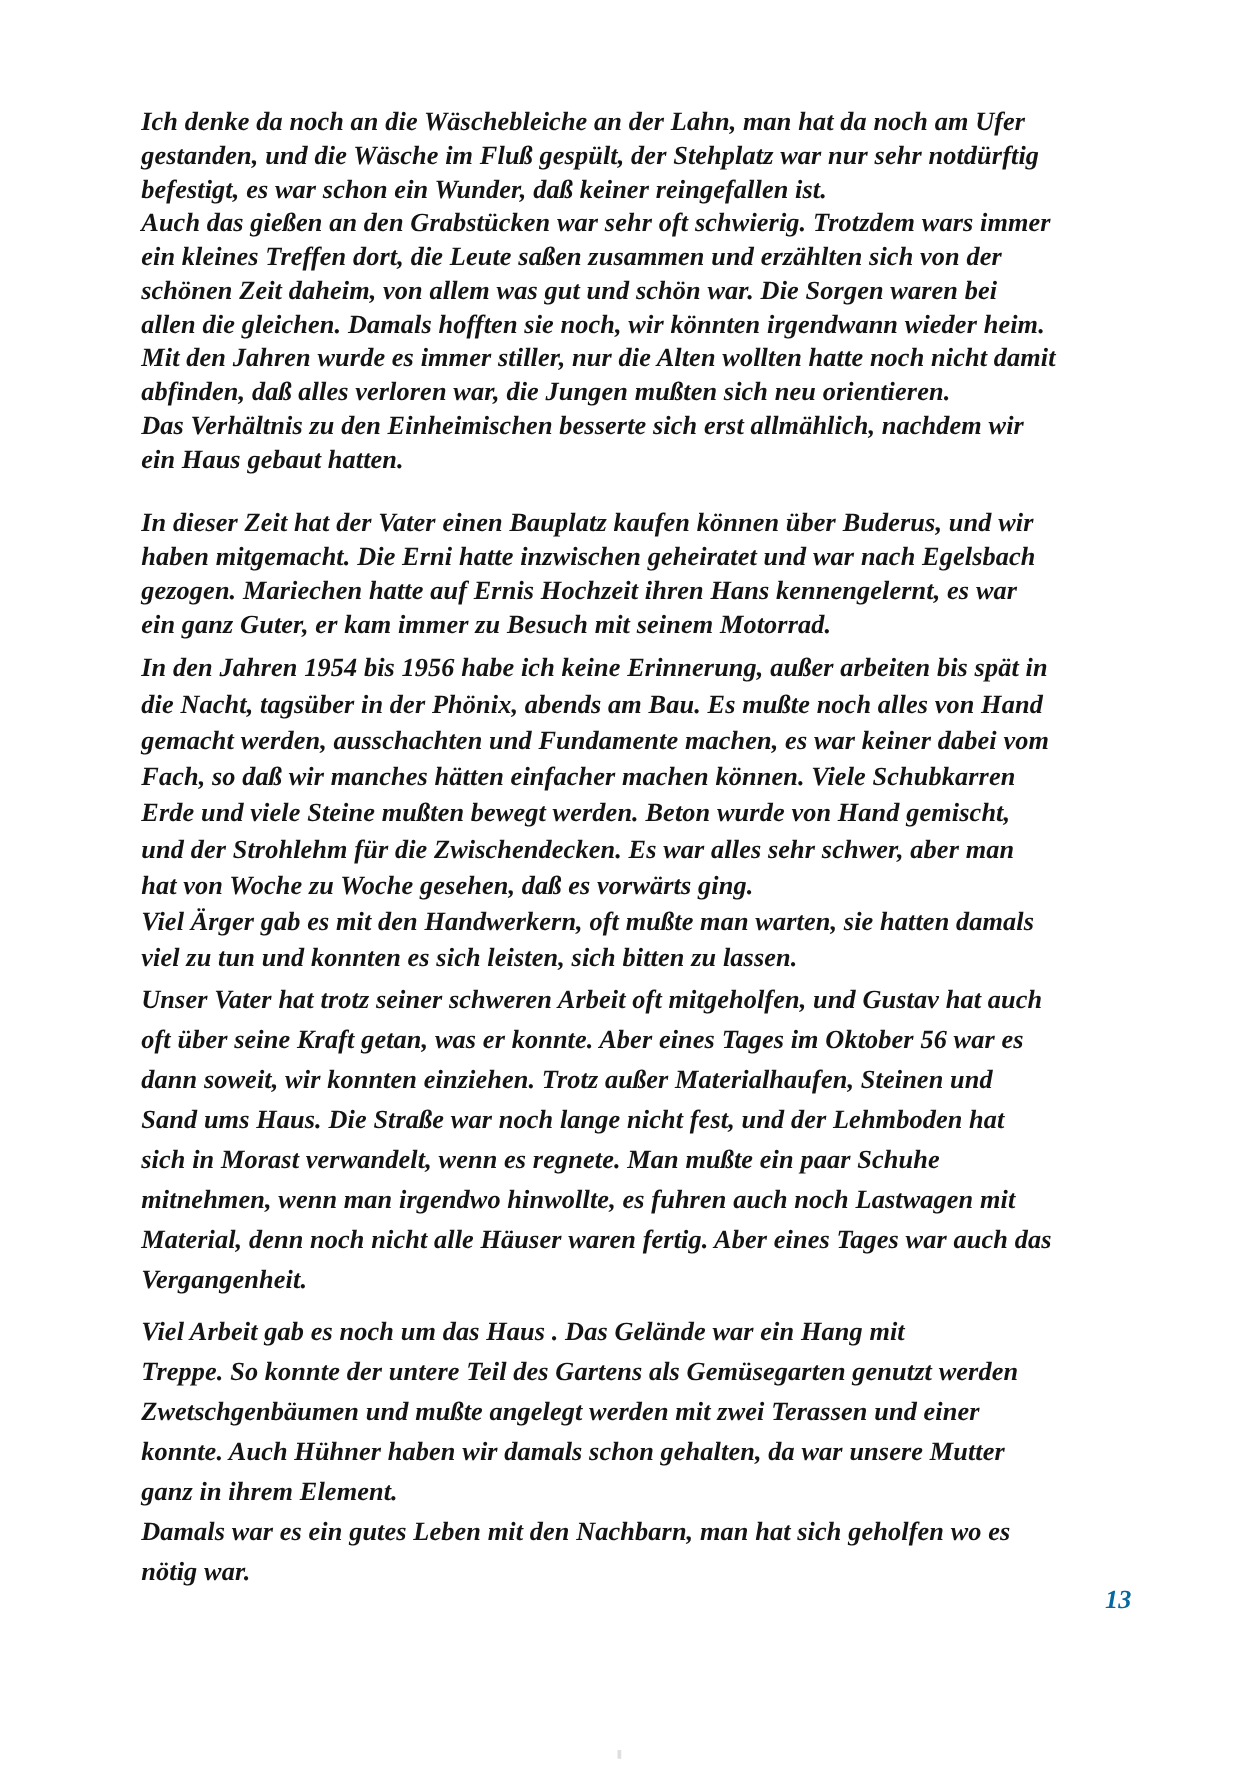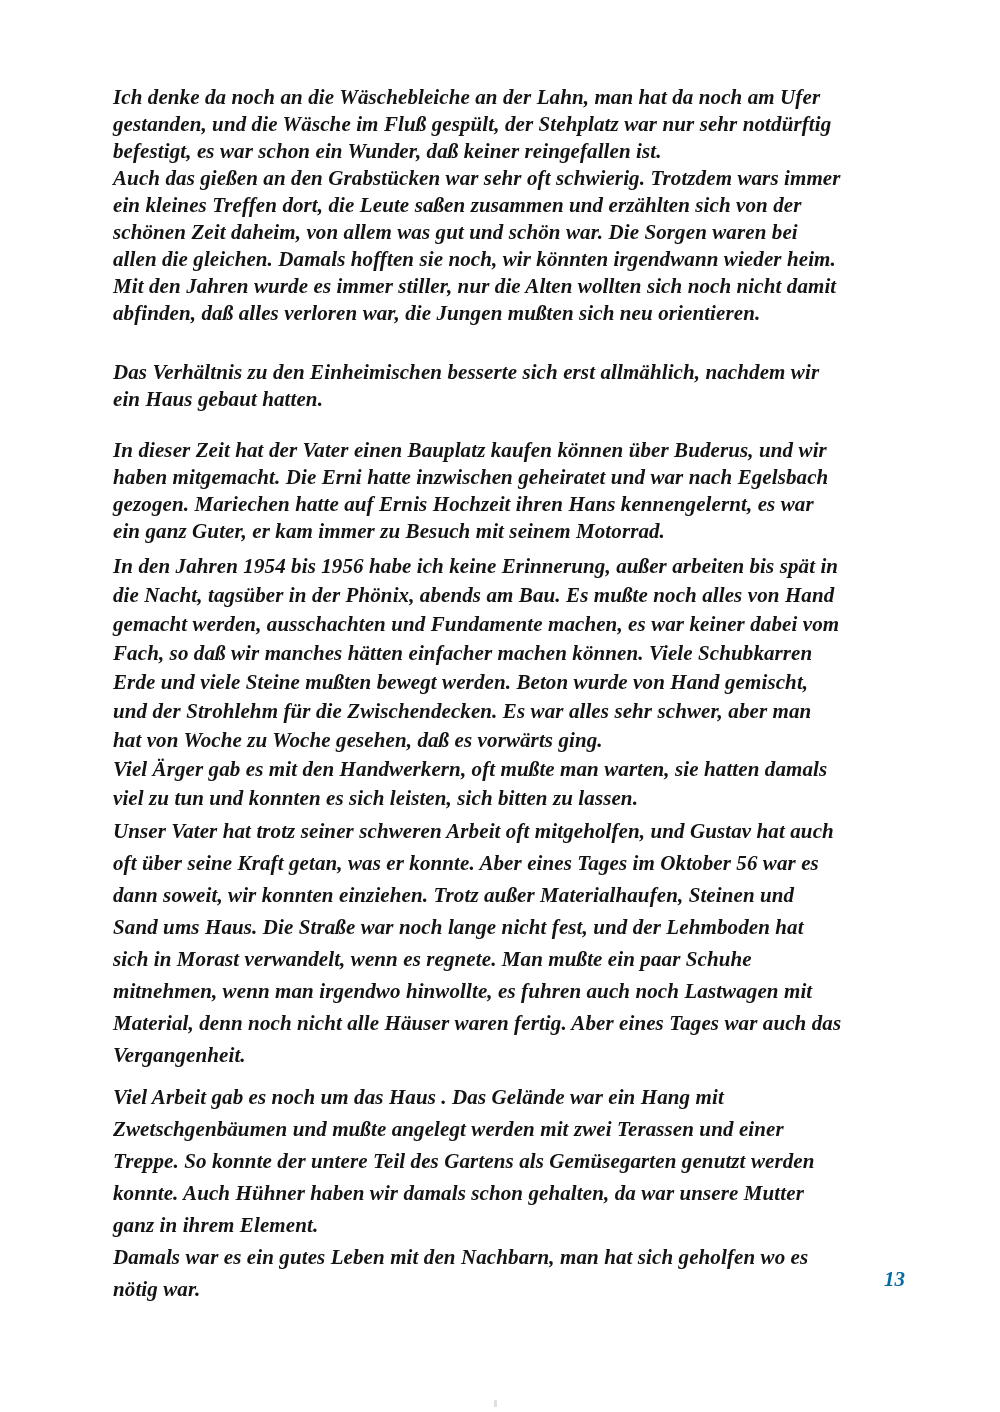--- a/index.html
+++ b/index.html
@@ -33,21 +33,21 @@
     font-weight: bold;
     font-style: italic;
     font-size: 21px;
     color: #141414;
     letter-spacing: 0.1px;
   }
   .para-1 .line, .para-2 .line, .para-3 .line { line-height: 27px; }
   .para-4 .line { line-height: 29px; }
   .para-5 .line { line-height: 32px; }
   .para-6 .line { line-height: 32px; }
-  .para-2 { margin-top: 32px; }
+  .para-2 { }
   .para-3 { margin-top: 24px; }
   .para-4 { margin-top: 7px; }
   .para-5 { margin-top: 2px; }
   .para-6 { margin-top: 10px; }
   .page-number {
     position: absolute;
     left: 884px;
     top: 1266px;
     font-weight: bold;
     font-style: italic;
@@ -71,21 +71,21 @@
 <div class="page">
   <div class="text-block">
       <div class="para para-1">
         <div class="line">Ich denke da noch an die Wäschebleiche an der Lahn, man hat da noch am Ufer</div>
         <div class="line">gestanden, und die Wäsche im Fluß gespült, der Stehplatz war nur sehr notdürftig</div>
         <div class="line">befestigt, es war schon ein Wunder, daß keiner reingefallen ist.</div>
         <div class="line">Auch das gießen an den Grabstücken war sehr oft schwierig. Trotzdem wars immer</div>
         <div class="line">ein kleines Treffen dort, die Leute saßen zusammen und erzählten sich von der</div>
         <div class="line">schönen Zeit daheim, von allem was gut und schön war. Die Sorgen waren bei</div>
         <div class="line">allen die gleichen. Damals hofften sie noch, wir könnten irgendwann wieder heim.</div>
-        <div class="line">Mit den Jahren wurde es immer stiller, nur die Alten wollten sich noch nicht damit</div>
+        <div class="line">Mit den Jahren wurde es immer stiller, nur die Alten wollten hatte noch nicht damit</div>
         <div class="line">abfinden, daß alles verloren war, die Jungen mußten sich neu orientieren.</div>
       </div>
       <div class="para para-2">
         <div class="line">Das Verhältnis zu den Einheimischen besserte sich erst allmählich, nachdem wir</div>
         <div class="line">ein Haus gebaut hatten.</div>
       </div>
       <div class="para para-3">
         <div class="line">In dieser Zeit hat der Vater einen Bauplatz kaufen können über Buderus, und wir</div>
         <div class="line">haben mitgemacht. Die Erni hatte inzwischen geheiratet und war nach Egelsbach</div>
         <div class="line">gezogen. Mariechen hatte auf Ernis Hochzeit ihren Hans kennengelernt, es war</div>
@@ -107,22 +107,22 @@
         <div class="line">oft über seine Kraft getan, was er konnte. Aber eines Tages im Oktober 56 war es</div>
         <div class="line">dann soweit, wir konnten einziehen. Trotz außer Materialhaufen, Steinen und</div>
         <div class="line">Sand ums Haus. Die Straße war noch lange nicht fest, und der Lehmboden hat</div>
         <div class="line">sich in Morast verwandelt, wenn es regnete. Man mußte ein paar Schuhe</div>
         <div class="line">mitnehmen, wenn man irgendwo hinwollte, es fuhren auch noch Lastwagen mit</div>
         <div class="line">Material, denn noch nicht alle Häuser waren fertig. Aber eines Tages war auch das</div>
         <div class="line">Vergangenheit.</div>
       </div>
       <div class="para para-6">
         <div class="line">Viel Arbeit gab es noch um das Haus . Das Gelände war ein Hang mit</div>
+        <div class="line">Treppe. So konnte der untere Teil des Gartens als Gemüsegarten genutzt werden</div>
         <div class="line">Zwetschgenbäumen und mußte angelegt werden mit zwei Terassen und einer</div>
-        <div class="line">Treppe. So konnte der untere Teil des Gartens als Gemüsegarten genutzt werden</div>
         <div class="line">konnte. Auch Hühner haben wir damals schon gehalten, da war unsere Mutter</div>
         <div class="line">ganz in ihrem Element.</div>
         <div class="line">Damals war es ein gutes Leben mit den Nachbarn, man hat sich geholfen wo es</div>
         <div class="line">nötig war.</div>
       </div>
     </div>
   <div class="page-number">13</div>
   <div class="scan-artifact"></div>
 </div>
 

